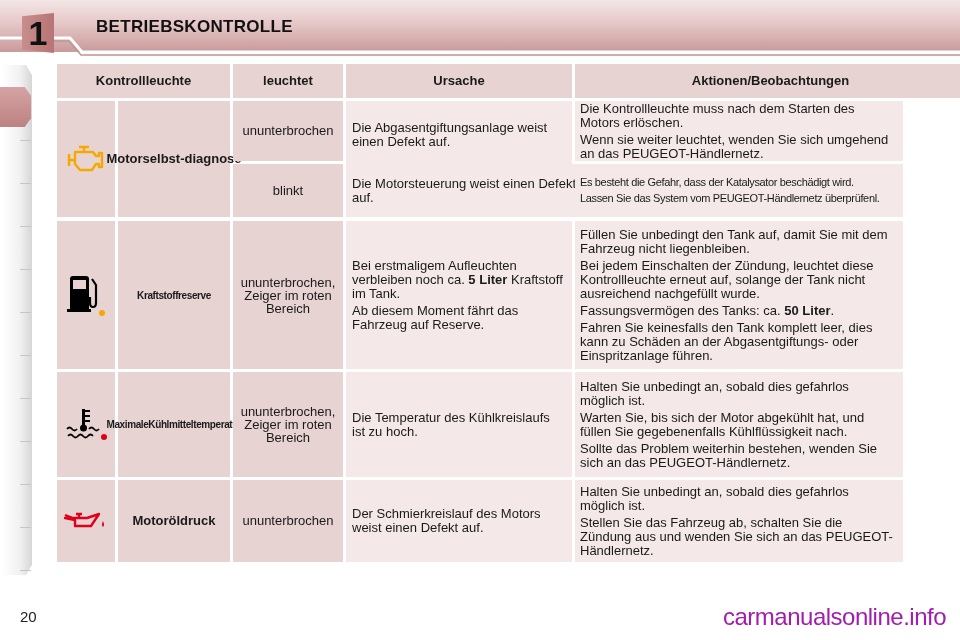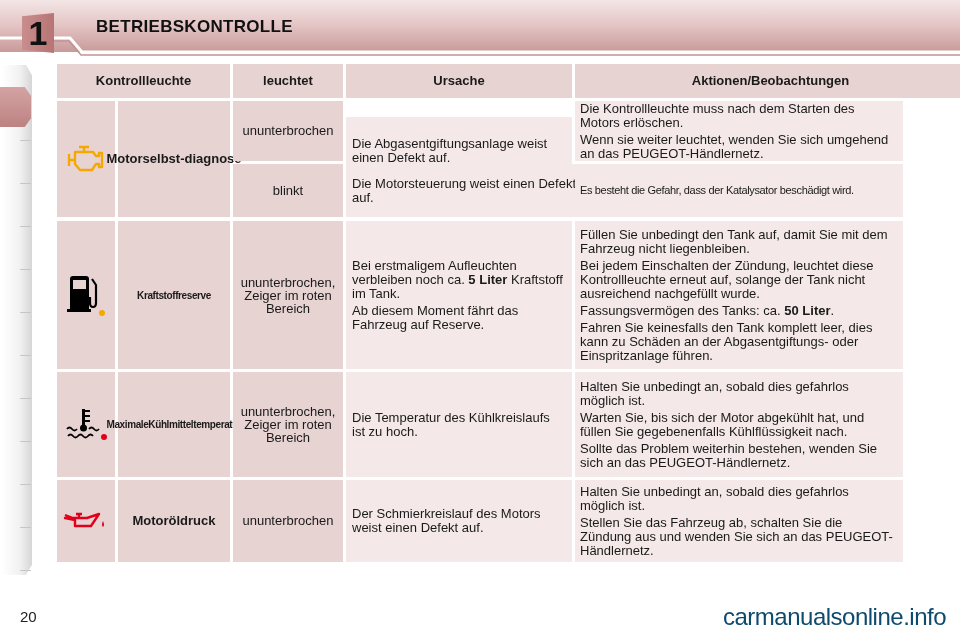--- a/index.html
+++ b/index.html
@@ -48,21 +48,21 @@
   .name-bold { font-weight: bold; font-size: 13px; }
   .name-cond { font-weight: bold; font-size: 10px; letter-spacing: -0.4px; line-height: 13px; }
   .small { font-size: 13px; line-height: 13px; }
   .actions { flex-direction: column; align-items: flex-start; justify-content: center; }
   .actions p { margin: 0 0 3px 0; }
   .actions p:last-child { margin-bottom: 0; }
   .condensed p { font-size: 11px; letter-spacing: -0.35px; line-height: 13px; }
   b { font-weight: bold; }
 
   .footer-page { position: absolute; left: 20px; top: 608px; font-size: 15px; color: #222; }
-  .footer-watermark { position: absolute; right: 14px; top: 603px; font-size: 24px; color: #0c4a6e; letter-spacing: -0.5px; }
+  .footer-watermark { position: absolute; right: 14px; top: 603px; font-size: 24px; color: #a21caf; letter-spacing: -0.5px; }
 </style>
 </head>
 <body>
 
 <div class="banner"></div>
 <svg class="banner-shape" width="960" height="60" viewBox="0 0 960 60">
   <polyline points="0,38 22,38" stroke="#ffffff" stroke-width="3" fill="none"></polyline>
   <polyline points="54,38 70,38 82,52 960,52" stroke="#ffffff" stroke-width="3" fill="none"></polyline>
   <polyline points="54,41 69,41 81,55 960,55" stroke="#c29494" stroke-width="1.5" fill="none"></polyline>
   <rect x="0" y="56" width="960" height="4" fill="#ffffff"></rect>
@@ -98,30 +98,31 @@
         <path d="M9 8 H27 L30 12 H33 V9 H36 V23 H33 V20 H30 L26 26 H14 L9 20 Z"></path>
         <path d="M3 10 V22 M3 16 H9"></path>
       </g>
     </svg>
   </div>
   <div class="cell dark name-bold" style="left:118px;top:101px;width:112px;height:116px;flex-direction:row">
     <span>Motorselbst-</span>
     <span>diagnose</span>
   </div>
   <div class="cell dark" style="left:233px;top:101px;width:110px;height:60px">ununterbrochen</div>
-  <div class="cell light" style="left:346px;top:117px;width:226px;height:68px">Die Abgasentgiftungsanlage weist einen Defekt auf.</div>
+  <div class="cell light" style="left:346px;top:101px;width:226px;height:68px">Die Abgasentgiftungsanlage weist einen Defekt auf.</div>
   <div class="cell light actions" style="left:575px;top:101px;width:328px;height:60px;padding-left:5px">
     <p>Die Kontrollleuchte muss nach dem Starten des Motors erlöschen.</p>
     <p>Wenn sie weiter leuchtet, wenden Sie sich umgehend an das PEUGEOT-Händlernetz.</p>
   </div>
 
   <div class="cell dark" style="left:233px;top:164px;width:110px;height:53px">blinkt</div>
   <div class="cell light" style="left:346px;top:164px;width:246px;height:53px">Die Motorsteuerung weist einen Defekt auf.</div>
   <div class="cell light actions condensed" style="left:575px;top:164px;width:328px;height:53px;padding-left:5px">
     <p>Es besteht die Gefahr, dass der Katalysator beschädigt wird.</p>
+    <p>Lassen Sie das System vom PEUGEOT-Händlernetz überprüfenl.</p>
   </div>
 
   <div class="cell dark" style="left:57px;top:221px;width:58px;height:148px">
     <svg width="44" height="44" viewBox="0 0 44 44">
       <path d="M6 6 Q6 3 9 3 H22 Q25 3 25 6 V36 H27 V39 H3 V36 H6 Z M9 7 V16 H22 V7 Z" fill="#000"></path>
       <path d="M28 6 L32 12 V30 Q32 34 29 34 Q26 34 26 30 V24" fill="none" stroke="#000" stroke-width="2.2"></path>
       <circle cx="38" cy="40" r="3" fill="#f5a800"></circle>
     </svg>
   </div>
   <div class="cell dark name-cond" style="left:118px;top:221px;width:112px;height:148px">Kraftstoffreserve</div>

